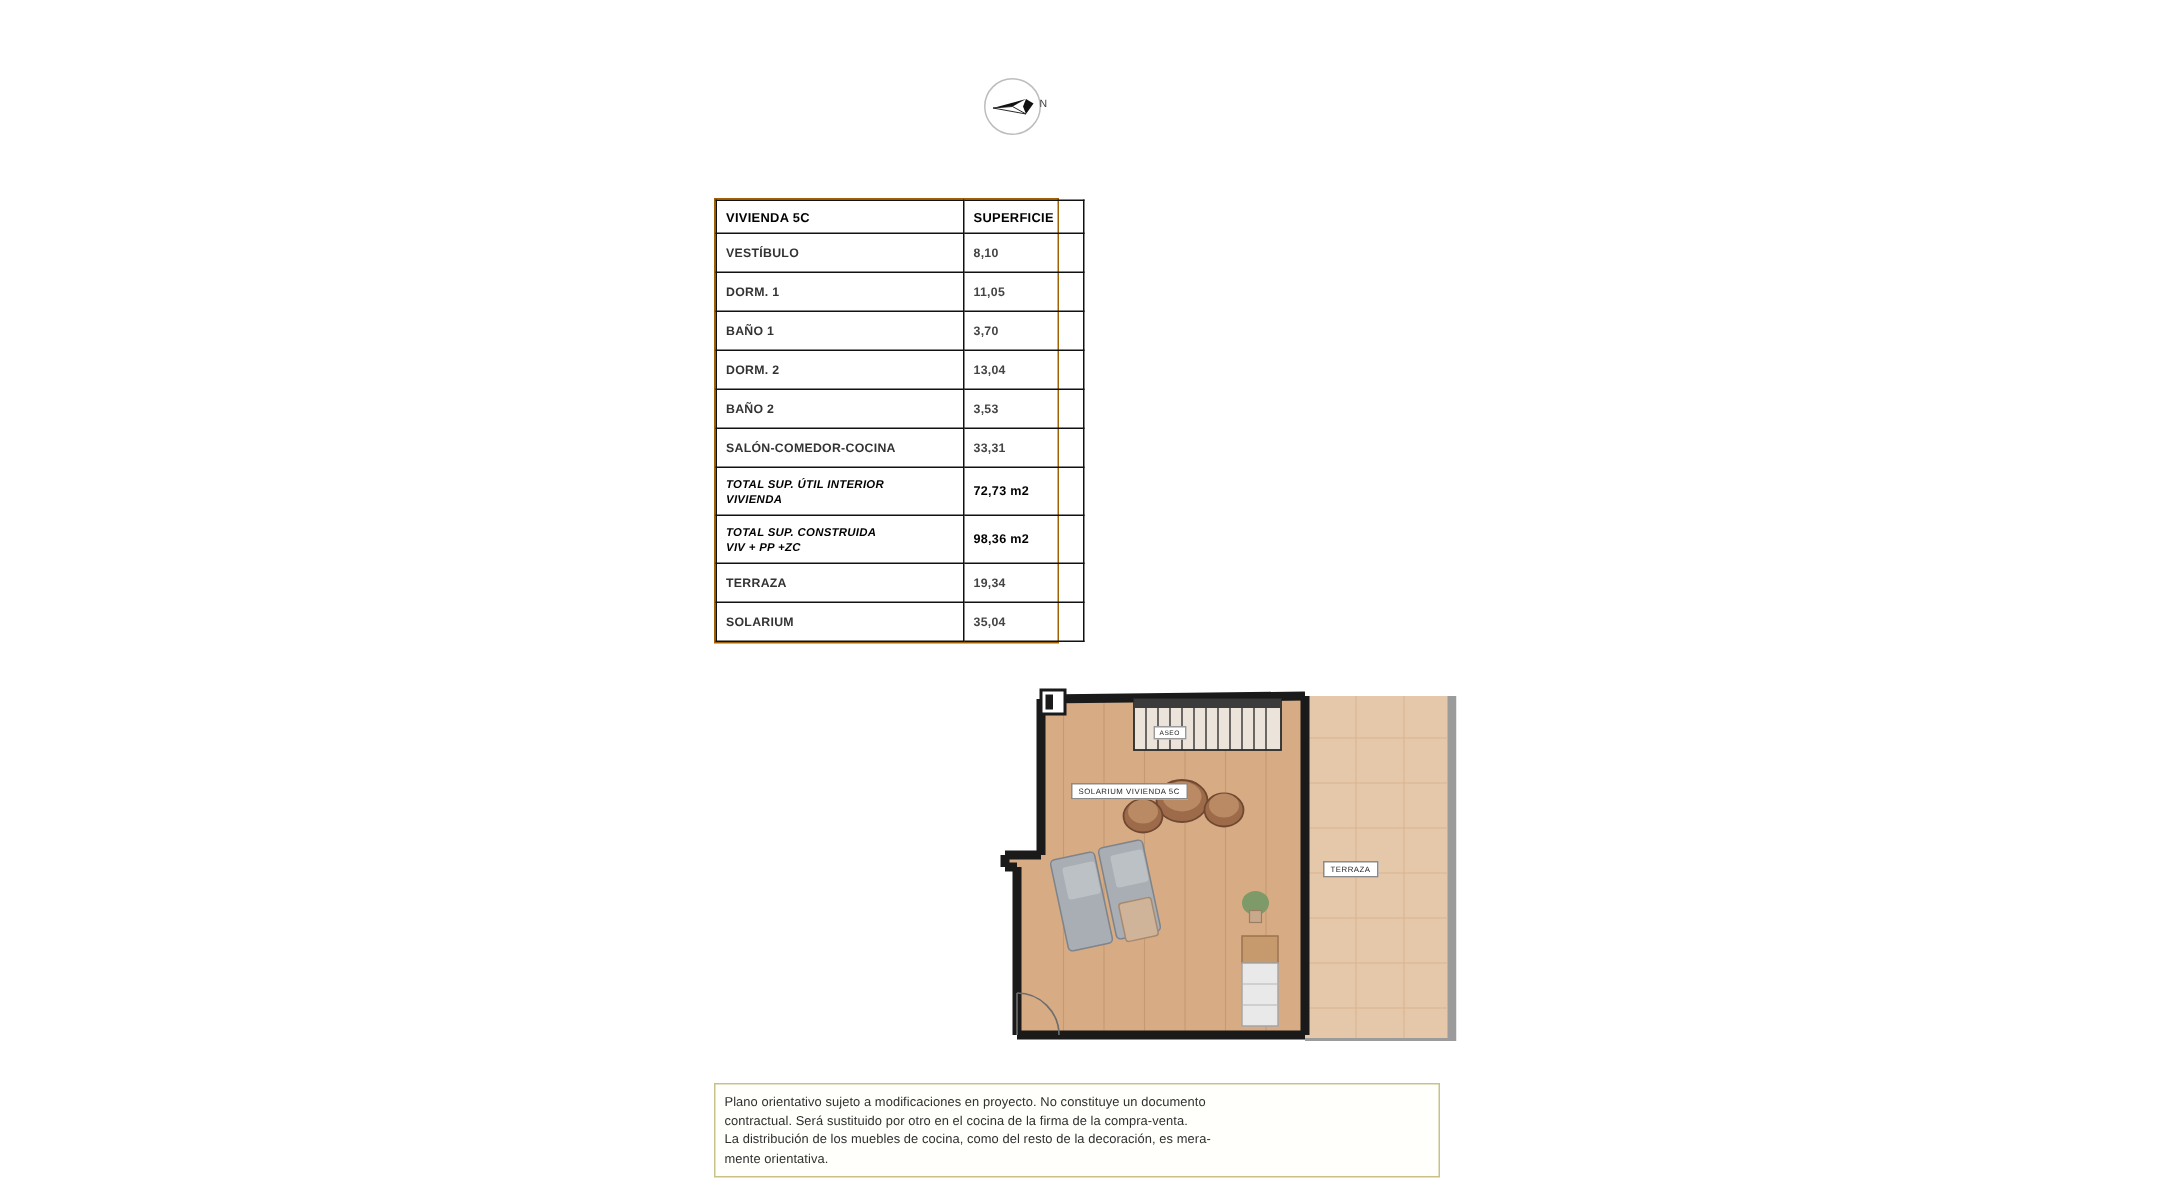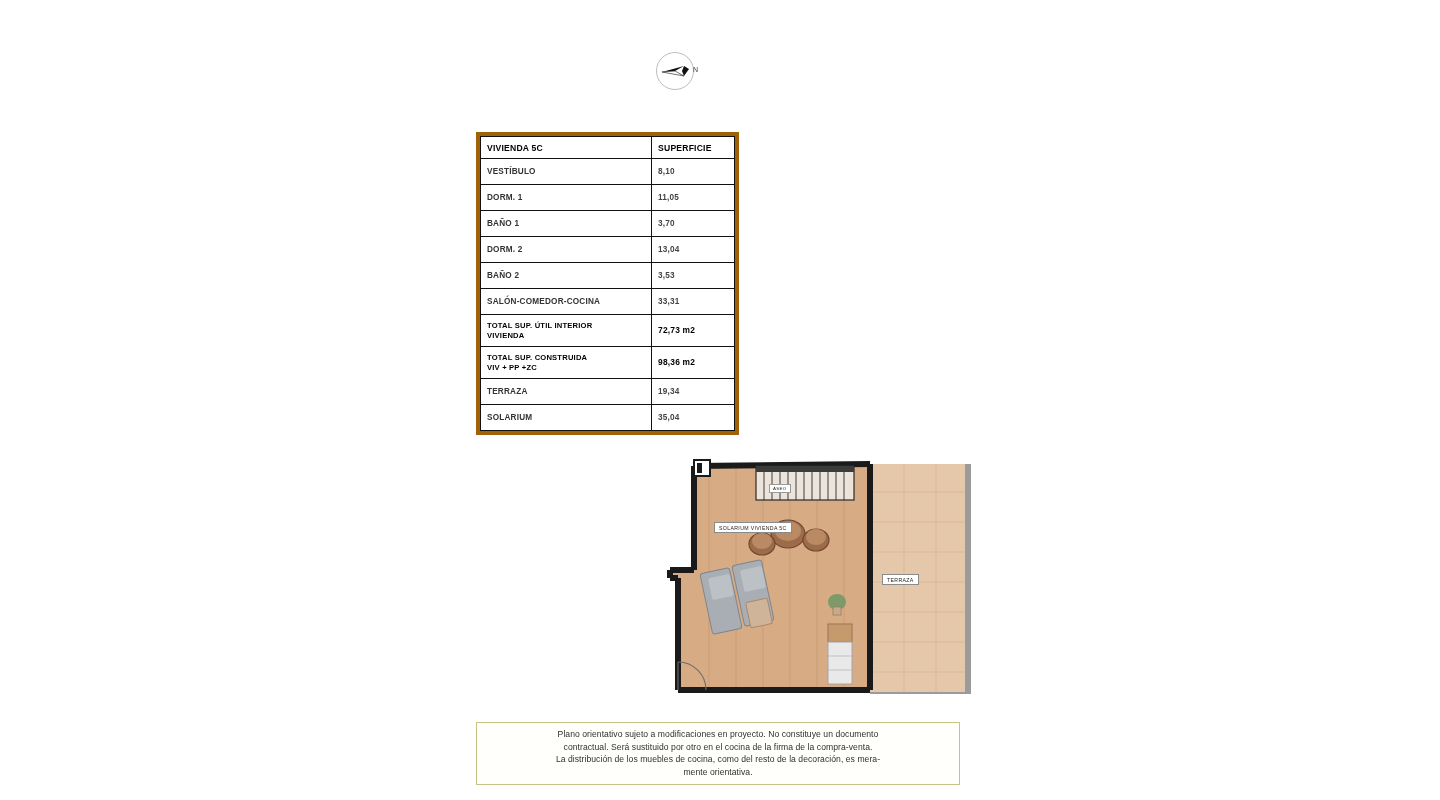--- a/index.html
+++ b/index.html
@@ -39,22 +39,22 @@
     top: 14px;
     font-size: 7px;
     color: #3a3a3a;
   }
 
   
   .table-wrap {
     position: absolute;
     left: 476px;
     top: 132px;
-    width: 263px;
-    border: 4px solid #a16207;
+    width: 230px;
+    border: 1px solid #a16207;
     box-sizing: border-box;
     background: #fff;
   }
   table.surface {
     border-collapse: collapse;
     width: 100%;
     table-layout: fixed;
   }
   table.surface td {
     border: 1px solid #111;
@@ -79,21 +79,21 @@
   }
   table.surface tr.total td {
     font-weight: bold;
     color: #000;
     line-height: 1.25;
     padding-top: 3px;
     padding-bottom: 3px;
   }
   table.surface tr.total td.name { font-size: 7.6px; }
   table.surface tr.total td.val { font-size: 8.4px; }
-  .two-line { display: block; }
+  .two-line { display: block; font-style: italic; }
 
   
   .plan {
     position: absolute;
     left: 664px;
     top: 452px;
     width: 307px;
     height: 245px;
   }
   .plan svg { display: block; }
@@ -122,21 +122,20 @@
     background: #fffffb;
     box-sizing: border-box;
     padding: 5px 6px 6px 6px;
   }
   .disclaimer p {
     margin: 0;
     font-size: 8.6px;
     line-height: 12.6px;
     color: #2f2f2f;
     letter-spacing: .05px;
-    text-align: center;
   }
 </style>
 </head>
 <body>
 
 <div class="compass">
   <div class="compass-circle"></div>
   <svg width="38" height="38" viewBox="0 0 38 38">
     <path d="M6 20 L28 14 L19 19 Z" fill="#111"></path>
     <path d="M6 20 L28 24 L19 19 Z" fill="#ffffff" stroke="#111" stroke-width="0.6"></path>

